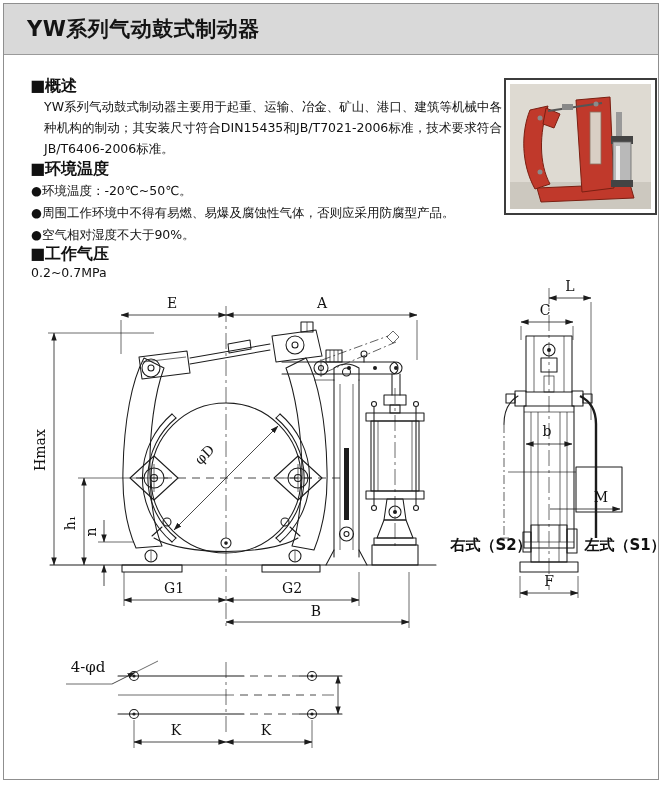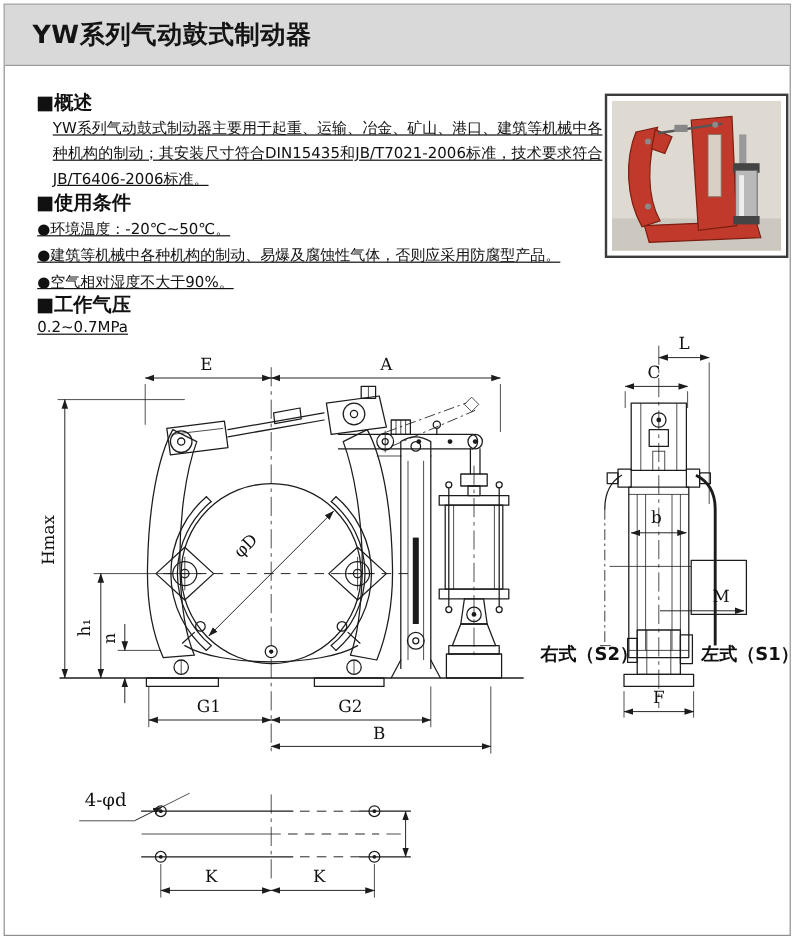--- a/index.html
+++ b/index.html
@@ -5,21 +5,21 @@
   html,body{margin:0;padding:0;}
   body{width:665px;height:785px;position:relative;background:#fff;
        font-family:"DejaVu Sans",sans-serif;color:#111;overflow:hidden;}
   .page{position:absolute;left:3px;top:3px;width:656px;height:777px;
         border:1px solid #8f8f8f;background:#fff;box-sizing:border-box;}
   .titlebar{position:absolute;left:0;top:0;width:100%;height:51px;
         background:var(--titlebar_bg,#d9d9d9);border-bottom:1px solid #9a9a9a;
         display:flex;align-items:center;padding-left:23px;box-sizing:border-box;}
   .titlebar h1{margin:0;font-size:21px;font-weight:700;color:#141414;letter-spacing:.5px;}
   .sec{position:absolute;margin:0;font-size:16px;font-weight:700;}
-  .txt{position:absolute;margin:0;font-size:12.5px;line-height:21px;text-decoration:underline;}
+  .txt{position:absolute;margin:0;font-size:12.5px;line-height:21px;}
   .photo{position:absolute;left:500px;top:74px;width:141px;height:125px;
         border:2px solid #3c3c3c;background:#fff;padding:4px;}
   .drawing{position:absolute;left:0;top:276px;}
   
   .s{fill:none;stroke:#1c1c1c;stroke-width:1.05;stroke-linejoin:round;stroke-linecap:round;}
   .t{fill:none;stroke:#1c1c1c;stroke-width:.65;}
   .dim{fill:none;stroke:#1c1c1c;stroke-width:.8;}
   .cl{fill:none;stroke:#1c1c1c;stroke-width:.65;stroke-dasharray:16 4 3 4;}
   .dsh{fill:none;stroke:#1c1c1c;stroke-width:.8;stroke-dasharray:8 6;}
   .ph{fill:none;stroke:#1c1c1c;stroke-width:.7;stroke-dasharray:9 3 2 3;}
@@ -55,23 +55,23 @@
       <rect x="101" y="52" width="22" height="8" fill="#444"></rect>
       <rect x="103" y="58" width="18" height="42" fill="#b9b9b9" stroke="#666" stroke-width=".8"></rect>
       <rect x="106" y="62" width="4" height="34" fill="#eee"></rect>
       <rect x="101" y="96" width="22" height="7" fill="#444"></rect>
       <circle cx="30" cy="34" r="2.5" fill="#8a8a8a"></circle>
       <circle cx="30" cy="88" r="2.5" fill="#8a8a8a"></circle>
       <circle cx="86" cy="20" r="2.5" fill="#8a8a8a"></circle>
     </svg>
   </div>
 
-  <h2 class="sec" style="left:26px;top:155px;">■使用条件</h2>
+  <h2 class="sec" style="left:26px;top:155px;">■环境温度</h2>
   <p class="txt" style="left:27px;top:176px;">●环境温度：-20℃~50℃。</p>
-  <p class="txt" style="left:27px;top:198px;">●建筑等机械中各种机构的制动、易爆及腐蚀性气体，否则应采用防腐型产品。</p>
+  <p class="txt" style="left:27px;top:198px;">●周围工作环境中不得有易燃、易爆及腐蚀性气体，否则应采用防腐型产品。</p>
   <p class="txt" style="left:27px;top:220px;text-align:center;">●空气相对湿度不大于90%。</p>
 
   <h2 class="sec" style="left:26px;top:240px;">■工作气压</h2>
   <p class="txt" style="left:27px;top:258px;">0.2~0.7MPa</p>
 
   <svg class="drawing" width="658" height="506" viewBox="0 0 658 506">
     <defs>
       <marker id="ar" viewBox="0 0 10 10" refX="9.5" refY="5" markerWidth="10" markerHeight="10" orient="auto-start-reverse">
         <path d="M0,1.6 L10,5 L0,8.4 Z" fill="#1c1c1c"></path>
       </marker>

